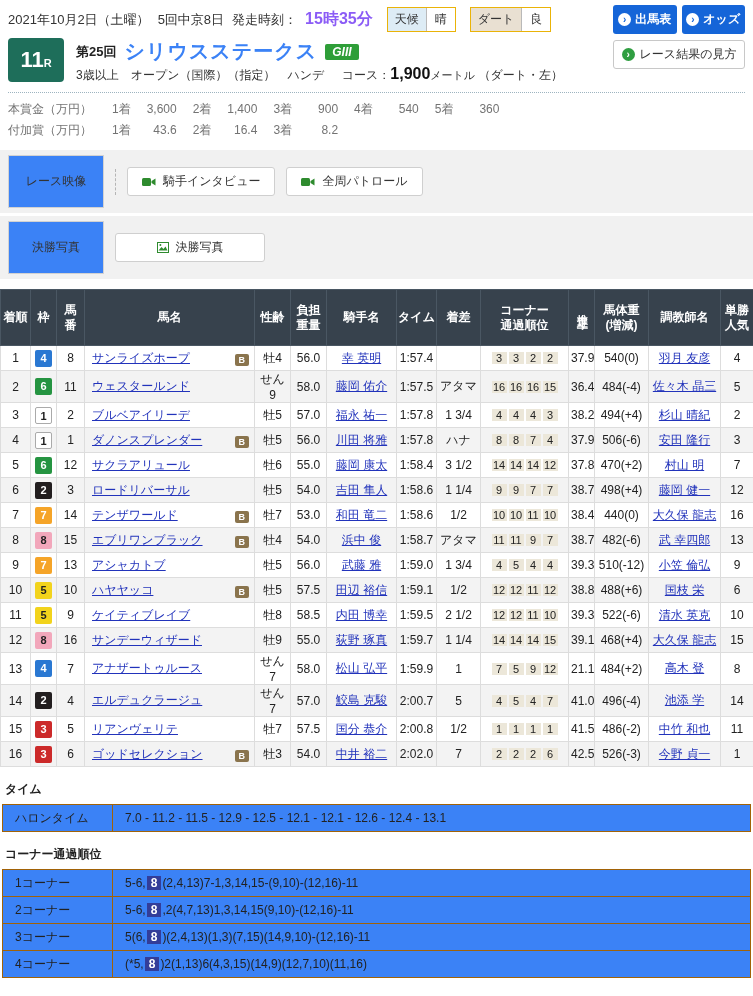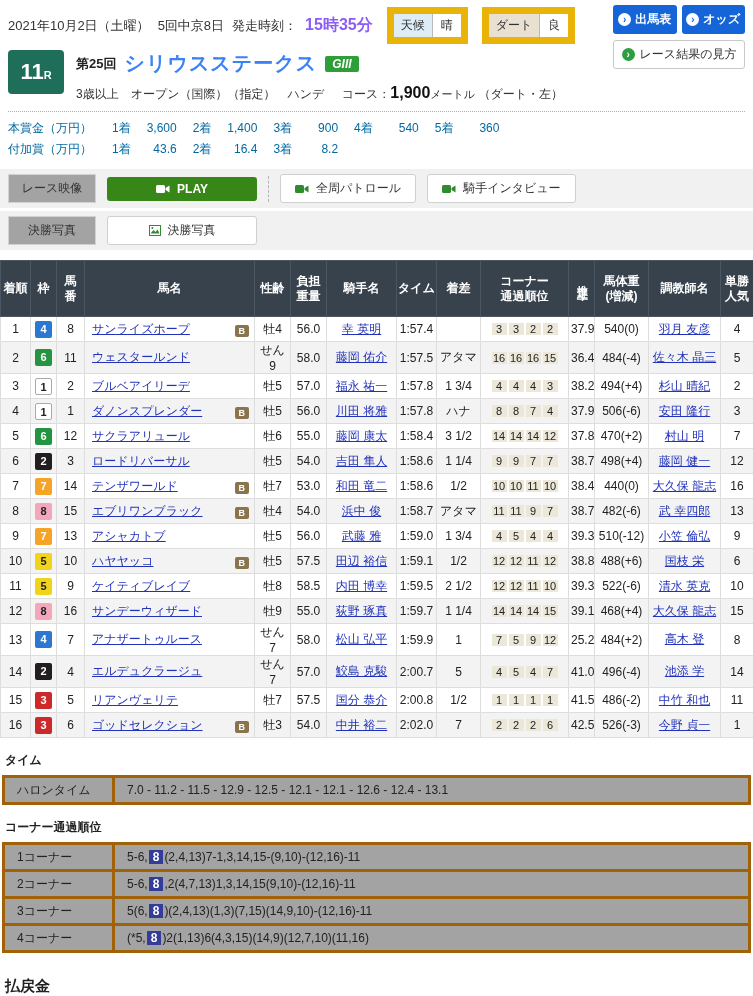--- a/index.html
+++ b/index.html
@@ -8,21 +8,21 @@
     width:753px; background:#fff; color:#222;
     font-family:"Liberation Sans","DejaVu Sans",sans-serif;
     font-size:12px;
   }
   .page { width:753px; position:relative; }
 
   
   .topbar { position:relative; padding:7px 8px 0 8px; }
   .dateline { display:flex; align-items:center; gap:8px; font-size:13px; color:#333; }
   .start-time { font-size:16px; font-weight:bold; color:#8b5cf6; }
-  .cond-badges { display:inline-flex; border:7px solid #eab308; font-size:12px; margin-left:6px; background:#fff; }
+  .cond-badges { display:inline-flex; border:1px solid #eab308; font-size:12px; margin-left:6px; background:#fff; }
   .cond-badges .blabel { padding:3px 7px; border-right:1px solid #b9b9b9; }
   .cond-badges .bval { padding:3px 8px; background:#fff; }
   .wx .blabel { background:#ddecf5; }
   .trk .blabel { background:#e9e0d2;font-family:Liberation Serif, serif; }
 
   .top-actions { position:absolute; top:5px; right:8px; width:132px; display:flex; flex-direction:column; gap:6px; }
   .blue-row { display:flex; gap:5px; }
   .btn-blue {
     flex:1; background:#1565d8; color:#fff; border:none; border-radius:3px;
     font-weight:bold; font-size:12px; padding:6px 2px; cursor:pointer;
@@ -40,38 +40,38 @@
 
   
   .race-head { display:flex; gap:12px; padding:6px 8px 0 8px; align-items:flex-start; width:600px; }
   .race-no { width:56px; height:44px; background:#1e6e5a; color:#fff; border-radius:4px;
              text-align:center; font-weight:bold; font-size:22px; line-height:44px; flex:none; }
   .race-no .r { font-size:11px; }
   .race-title-line { display:flex; align-items:center; gap:8px; }
   .race-round { font-size:13px; font-weight:bold; }
   .race-title { font-size:20px; font-weight:bold; letter-spacing:1px; color:#3b82f6; }
   .grade { background:#2e9e38; color:#fff; font-weight:bold; font-style:italic; padding:1px 7px; font-size:12px; border-radius:2px; }
-  .race-cond { font-size:12px; color:#333; margin-top:7px; }
+  .race-cond { font-size:12px; color:#333; }
   .course-num { font-size:16px; font-weight:bold; color:#111; }
   .course-unit { font-size:11px; }
 
   .dotted-sep { border-top:1px dotted #9db4c0; margin:8px 8px 6px 8px; }
 
   
-  .prize { padding:0 8px; line-height:1.75; color:#0369a1; }
+  .prize { padding:0 8px; line-height:1.75; color:#737373; }
   .prize-label { display:inline-block; width:88px; }
   .ppair { display:inline-block; }
   .pplace { display:inline-block; margin-left:16px; }
   .pval { display:inline-block; min-width:46px; text-align:right; }
 
   
   .media-strip { background:#f1f1f1; padding:5px 8px; display:flex; align-items:center; gap:11px; }
   .strip1 { margin-top:9px; }
   .strip2 { margin-top:3px; }
-  .label-box { background:#a3a3a3; border:1px solid #d2d2d2; width:88px; text-align:center; padding:5px 0; color:#333; }
+  .label-box { background:#3b82f6; border:1px solid #d2d2d2; width:96px; text-align:center; padding:17px 0; color:#333; }
   .btn-play { background:#378718; color:#fff; font-weight:bold; width:150px; padding:5px 0; border:none; border-radius:3px;
               display:flex; align-items:center; justify-content:center; gap:7px; cursor:pointer; font-family:inherit; font-size:12px; }
   .dash-sep { border-left:1px dashed #b5b5b5; height:26px; }
   .btn-media { background:#fff; border:1px solid #cfcfcf; border-radius:3px; padding:5px 14px; cursor:pointer;
                display:flex; align-items:center; gap:7px; color:#333; font-family:inherit; font-size:12px; }
 
   
   table.results { width:753px; border-collapse:collapse; table-layout:fixed; margin-top:10px; font-size:12px; }
   .results th { background:#37424d; color:#fff; font-weight:bold; border:1px solid #4a5763;
                 height:56px; padding:2px 1px; white-space:pre-line; line-height:1.25; vertical-align:middle; font-size:12px; }
@@ -80,21 +80,21 @@
   .vertical { writing-mode:vertical-rl; letter-spacing:2px; display:inline-block; font-size:11px; }
   td.name-cell { text-align:left; padding-left:7px; }
   a.lnk { color:#2233bb; text-decoration:underline; cursor:pointer; }
   .waku { display:inline-block; width:17px; height:17px; line-height:17px; font-weight:bold; border-radius:2px; font-size:11px; }
   .bbadge { float:right; background:#8a744d; color:#fff; font-size:9px; font-weight:bold; padding:1px 4px; border-radius:2px; margin:4px 3px 0 0; }
   .cnum { display:inline-block; min-width:15px; padding:0 1px; background:#ece7d9; margin:0 1px; font-size:11px; }
 
   
   .section-title { font-weight:bold; font-size:12px; color:#222; margin:14px 0 6px 5px; }
   .kv-table { width:749px; margin:0 2px; border-collapse:collapse; font-size:12px; }
-  .kv-table td { border:3px solid #a16207; height:27px; padding:0 12px; background:#a3a3a3; }
+  .kv-table td { border:1px solid #a16207; height:27px; padding:0 12px; background:#3b82f6; }
   .kv-label { width:110px; background:#f0f0f0; }
   .hl-num { background:#333d99; color:#fff; padding:0 4px; margin:0 1px; font-weight:bold; }
 
   
   .payout-title { font-size:15px; font-weight:bold; margin:24px 0 0 5px; padding-bottom:9px; position:relative;
                   border-bottom:1px solid #e2e2e2; width:744px; }
   .payout-title::after { content:""; position:absolute; left:0; bottom:-1px; width:96px; height:3px; background:#3aa13a; }
 
   .icon-svg { display:inline-block; vertical-align:middle; }
 </style>
@@ -159,41 +159,34 @@
     <div>
       <span class="prize-label">本賞金（万円）</span><span id="prize-main-pairs"><span class="ppair"><span class="pplace">1着</span><span class="pval">3,600</span></span><span class="ppair"><span class="pplace">2着</span><span class="pval">1,400</span></span><span class="ppair"><span class="pplace">3着</span><span class="pval">900</span></span><span class="ppair"><span class="pplace">4着</span><span class="pval">540</span></span><span class="ppair"><span class="pplace">5着</span><span class="pval">360</span></span></span>
     </div>
     <div>
       <span class="prize-label">付加賞（万円）</span><span id="prize-add-pairs"><span class="ppair"><span class="pplace">1着</span><span class="pval">43.6</span></span><span class="ppair"><span class="pplace">2着</span><span class="pval">16.4</span></span><span class="ppair"><span class="pplace">3着</span><span class="pval">8.2</span></span></span>
     </div>
   </div>
 
   <div class="media-strip strip1">
     <span class="label-box">レース映像</span>
-    <button class="btn-play">
-      <svg class="icon-svg" width="14" height="10" viewBox="0 0 14 10">
-          <rect x="0" y="1" width="9" height="8" rx="1.5" fill="#fff"></rect>
-          <path d="M9.5 4 L13.5 1.5 V8.5 L9.5 6 Z" fill="#fff"></path>
-        </svg>
-      <span>PLAY</span>
-    </button>
     <span class="dash-sep"></span>
     <button class="btn-media">
       <svg class="icon-svg" width="14" height="10" viewBox="0 0 14 10">
           <rect x="0" y="1" width="9" height="8" rx="1.5" fill="#2e8b2e"></rect>
           <path d="M9.5 4 L13.5 1.5 V8.5 L9.5 6 Z" fill="#2e8b2e"></path>
         </svg>
-      <span>全周パトロール</span>
+      <span>騎手インタビュー</span>
     </button>
     <button class="btn-media">
       <svg class="icon-svg" width="14" height="10" viewBox="0 0 14 10">
           <rect x="0" y="1" width="9" height="8" rx="1.5" fill="#2e8b2e"></rect>
           <path d="M9.5 4 L13.5 1.5 V8.5 L9.5 6 Z" fill="#2e8b2e"></path>
         </svg>
-      <span>騎手インタビュー</span>
+      <span>全周パトロール</span>
     </button>
   </div>
   <div class="media-strip strip2">
     <span class="label-box">決勝写真</span>
     <button class="btn-media" style="width:150px;justify-content:center;">
       <svg class="icon-svg" width="12" height="11" viewBox="0 0 12 11">
           <rect x="0.5" y="0.5" width="11" height="10" fill="#fff" stroke="#2e8b2e"></rect>
           <path d="M1.5 8.5 L4.5 5 L6.5 7 L8.5 4.5 L10.5 8.5 Z" fill="#2e8b2e"></path>
           <circle cx="3.4" cy="3" r="1" fill="#2e8b2e"></circle>
         </svg>
@@ -438,21 +431,21 @@
           <td>13</td>
           <td><span class="waku" style="background: rgb(42, 120, 210); color: rgb(255, 255, 255);">4</span></td>
           <td>7</td>
           <td class="name-cell"><a class="lnk">アナザートゥルース</a></td>
           <td>せん7</td>
           <td>58.0</td>
           <td><a class="lnk">松山 弘平</a></td>
           <td>1:59.9</td>
           <td>1</td>
           <td><span class="cnum">7</span><span class="cnum">5</span><span class="cnum">9</span><span class="cnum">12</span></td>
-          <td>25.2</td>
+          <td>21.1</td>
           <td>484(+2)</td>
           <td><a class="lnk">高木 登</a></td>
           <td>8</td>
         </tr>
         <tr class="alt">
           <td>14</td>
           <td><span class="waku" style="background: rgb(34, 30, 31); color: rgb(255, 255, 255);">2</span></td>
           <td>4</td>
           <td class="name-cell"><a class="lnk">エルデュクラージュ</a></td>
           <td>せん7</td>

